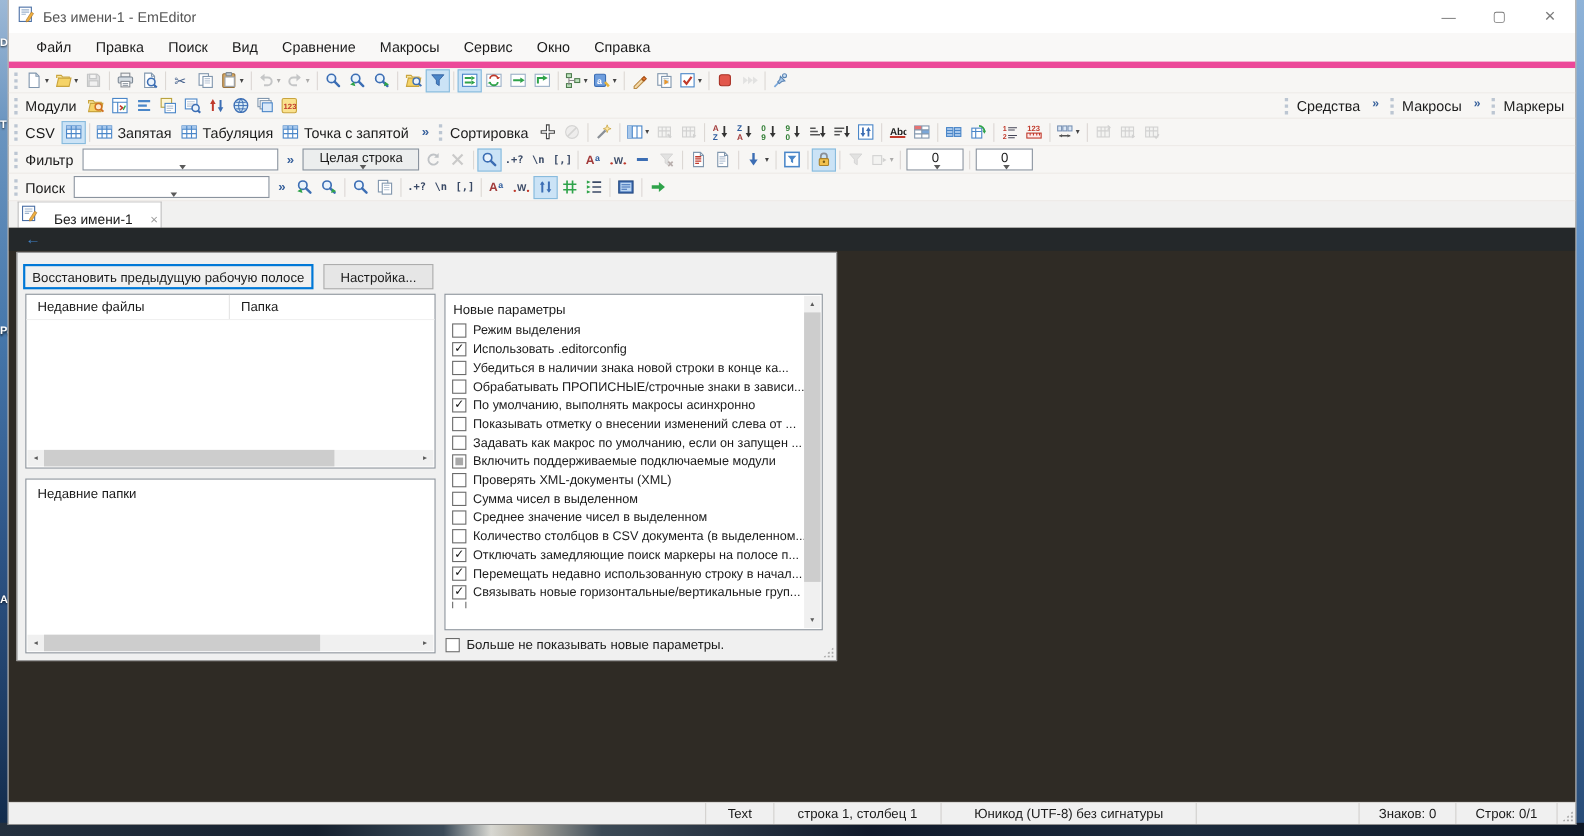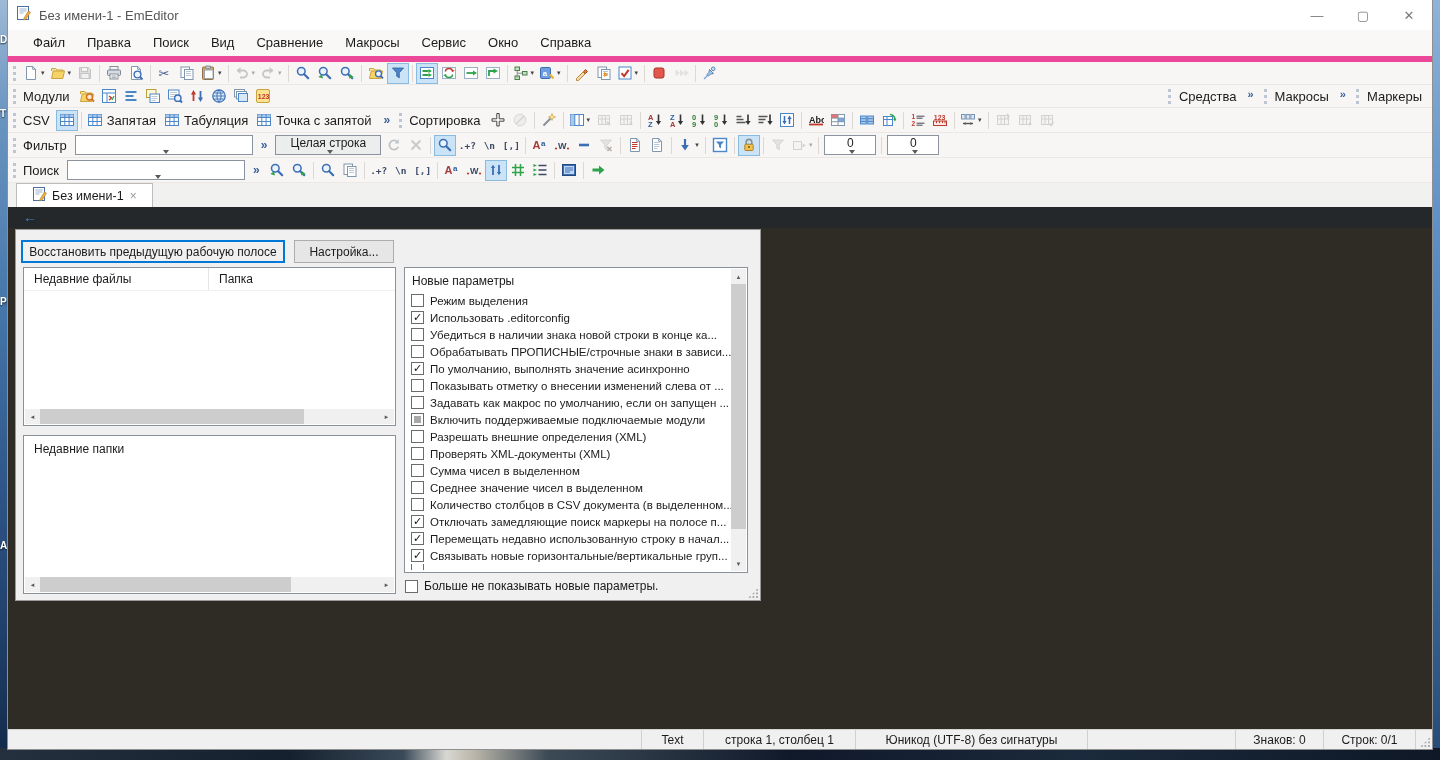--- a/index.html
+++ b/index.html
@@ -51,21 +51,21 @@
   .combo .cv{font-size:12px;color:#1b1b1b;flex:1;white-space:nowrap;overflow:hidden;}
   .combo .ca{width:0;height:0;border-left:3.5px solid transparent;border-right:3.5px solid transparent;
     border-top:4px solid #5a5a5a;margin-left:4px;}
   #side-bars{position:absolute;right:2px;top:0;height:100%;display:flex;}
   .sidebar{display:flex;align-items:center;height:100%;}
   .sidebar::before{content:'';width:0;height:15px;border-left:3px dotted #bcc6d2;margin:0 6px 0 4px;}
   .sidebar .chev2{font-size:11px;color:#39629c;font-weight:bold;margin-left:5px;margin-right:6px;transform:translateY(-2px);}
   
   #tabrow{height:24px;background:#f1f1f0;display:flex;align-items:flex-end;padding-left:8px;flex:0 0 auto;}
   #tab-active{height:23px;background:#fff;border:1px solid #bcbcbc;border-bottom:none;display:flex;
-    align-items:center;padding:0 15px;gap:4px;}
+    align-items:flex-end;padding:0 2px;gap:14px;}
   #tab-title{font-size:12.5px;color:#1b1b1b;}
   #tab-close{color:#9a9a9a;font-size:12px;margin-left:2px;}
   
   #content{flex:1;position:relative;background:#2f2b25;overflow:hidden;}
   #editor-topbar{position:absolute;left:0;top:0;width:100%;height:21px;background:#24282a;}
   #back-arrow{position:absolute;left:15px;top:2px;color:#3f82c9;font-size:14px;font-weight:bold;}
   
   #panel{position:absolute;left:7px;top:22px;width:746px;height:372px;background:#f0f0f0;
     border:1px solid #9a9a9a;box-sizing:border-box;}
   .pbtn{position:absolute;height:23px;font-size:12px;color:#1b1b1b;display:flex;align-items:center;
@@ -1125,37 +1125,33 @@
               <div class="opt-row">
                 <span class="cb"></span>
                 <span class="opt-label">Убедиться в наличии знака новой строки в конце ка...</span>
               </div>
               <div class="opt-row">
                 <span class="cb"></span>
                 <span class="opt-label">Обрабатывать ПРОПИСНЫЕ/строчные знаки в зависи...</span>
               </div>
               <div class="opt-row">
                 <span class="cb">✓</span>
-                <span class="opt-label">По умолчанию, выполнять значение асинхронно</span>
+                <span class="opt-label">По умолчанию, выполнять макросы асинхронно</span>
               </div>
               <div class="opt-row">
                 <span class="cb"></span>
                 <span class="opt-label">Показывать отметку о внесении изменений слева от ...</span>
               </div>
               <div class="opt-row">
                 <span class="cb"></span>
                 <span class="opt-label">Задавать как макрос по умолчанию, если он запущен ...</span>
               </div>
               <div class="opt-row">
                 <span class="cb ind"></span>
                 <span class="opt-label">Включить поддерживаемые подключаемые модули</span>
-              </div>
-              <div class="opt-row">
-                <span class="cb"></span>
-                <span class="opt-label">Разрешать внешние определения (XML)</span>
               </div>
               <div class="opt-row">
                 <span class="cb"></span>
                 <span class="opt-label">Проверять XML-документы (XML)</span>
               </div>
               <div class="opt-row">
                 <span class="cb"></span>
                 <span class="opt-label">Сумма чисел в выделенном</span>
               </div>
               <div class="opt-row">

